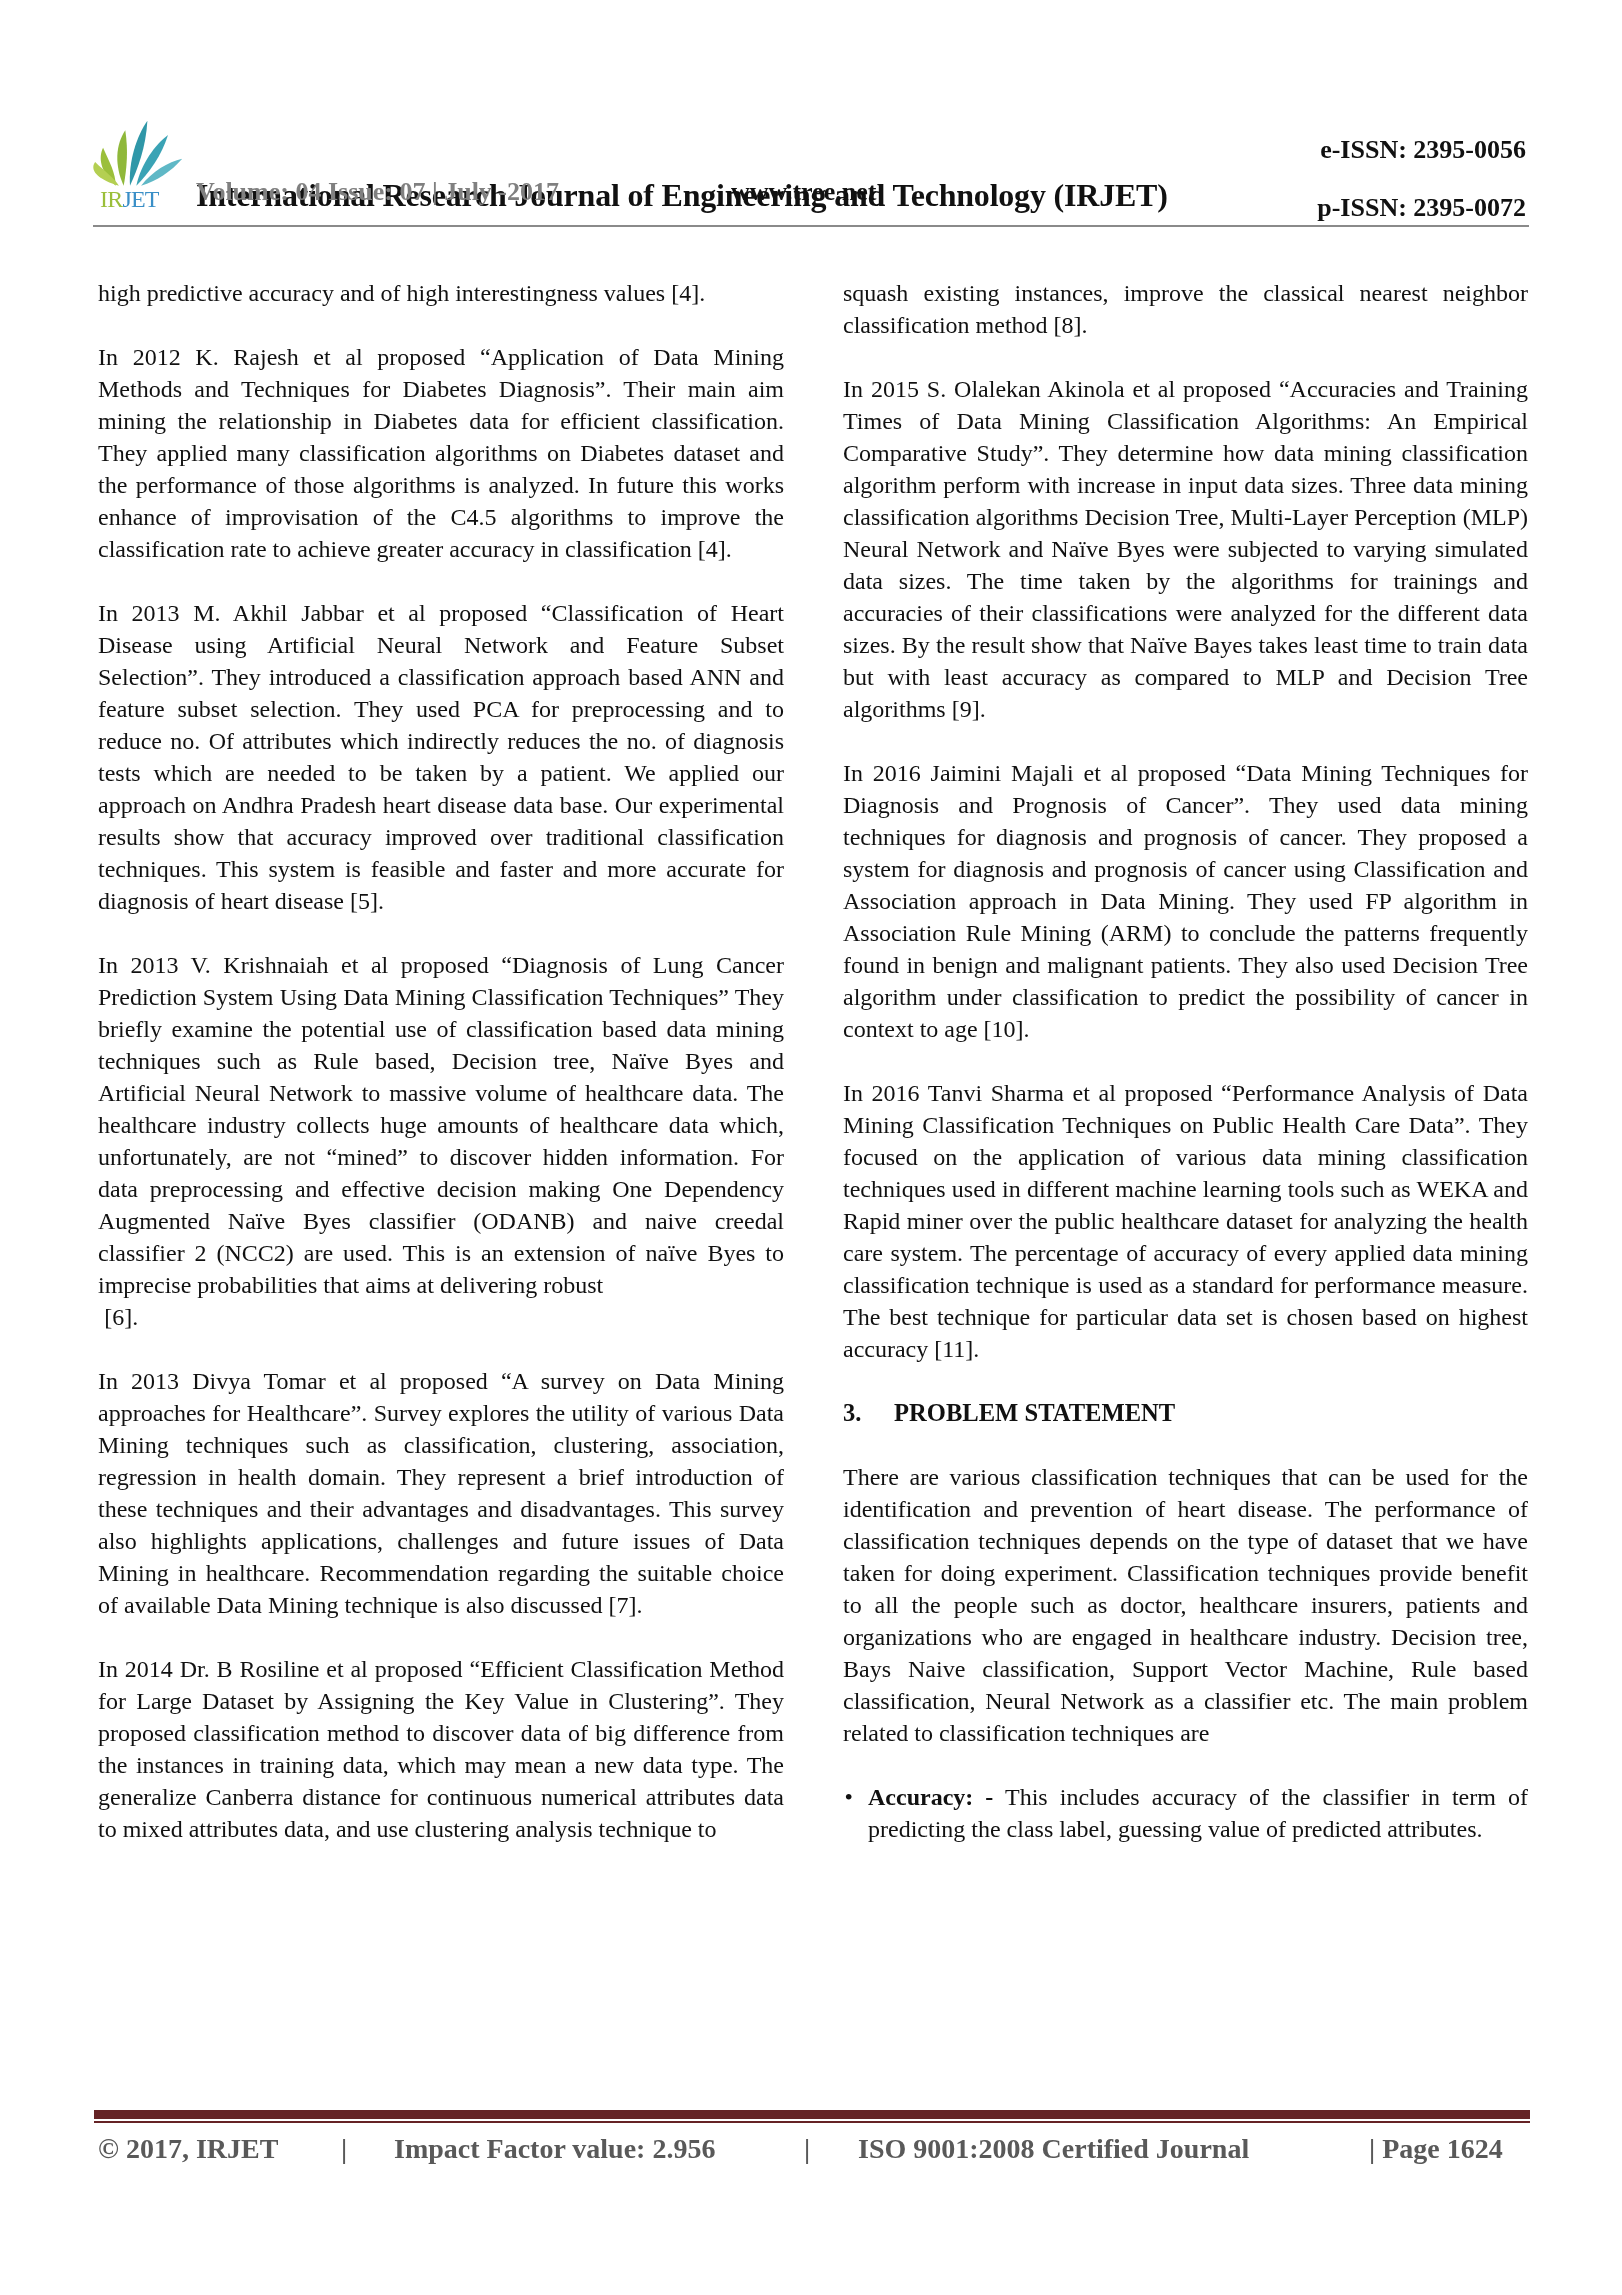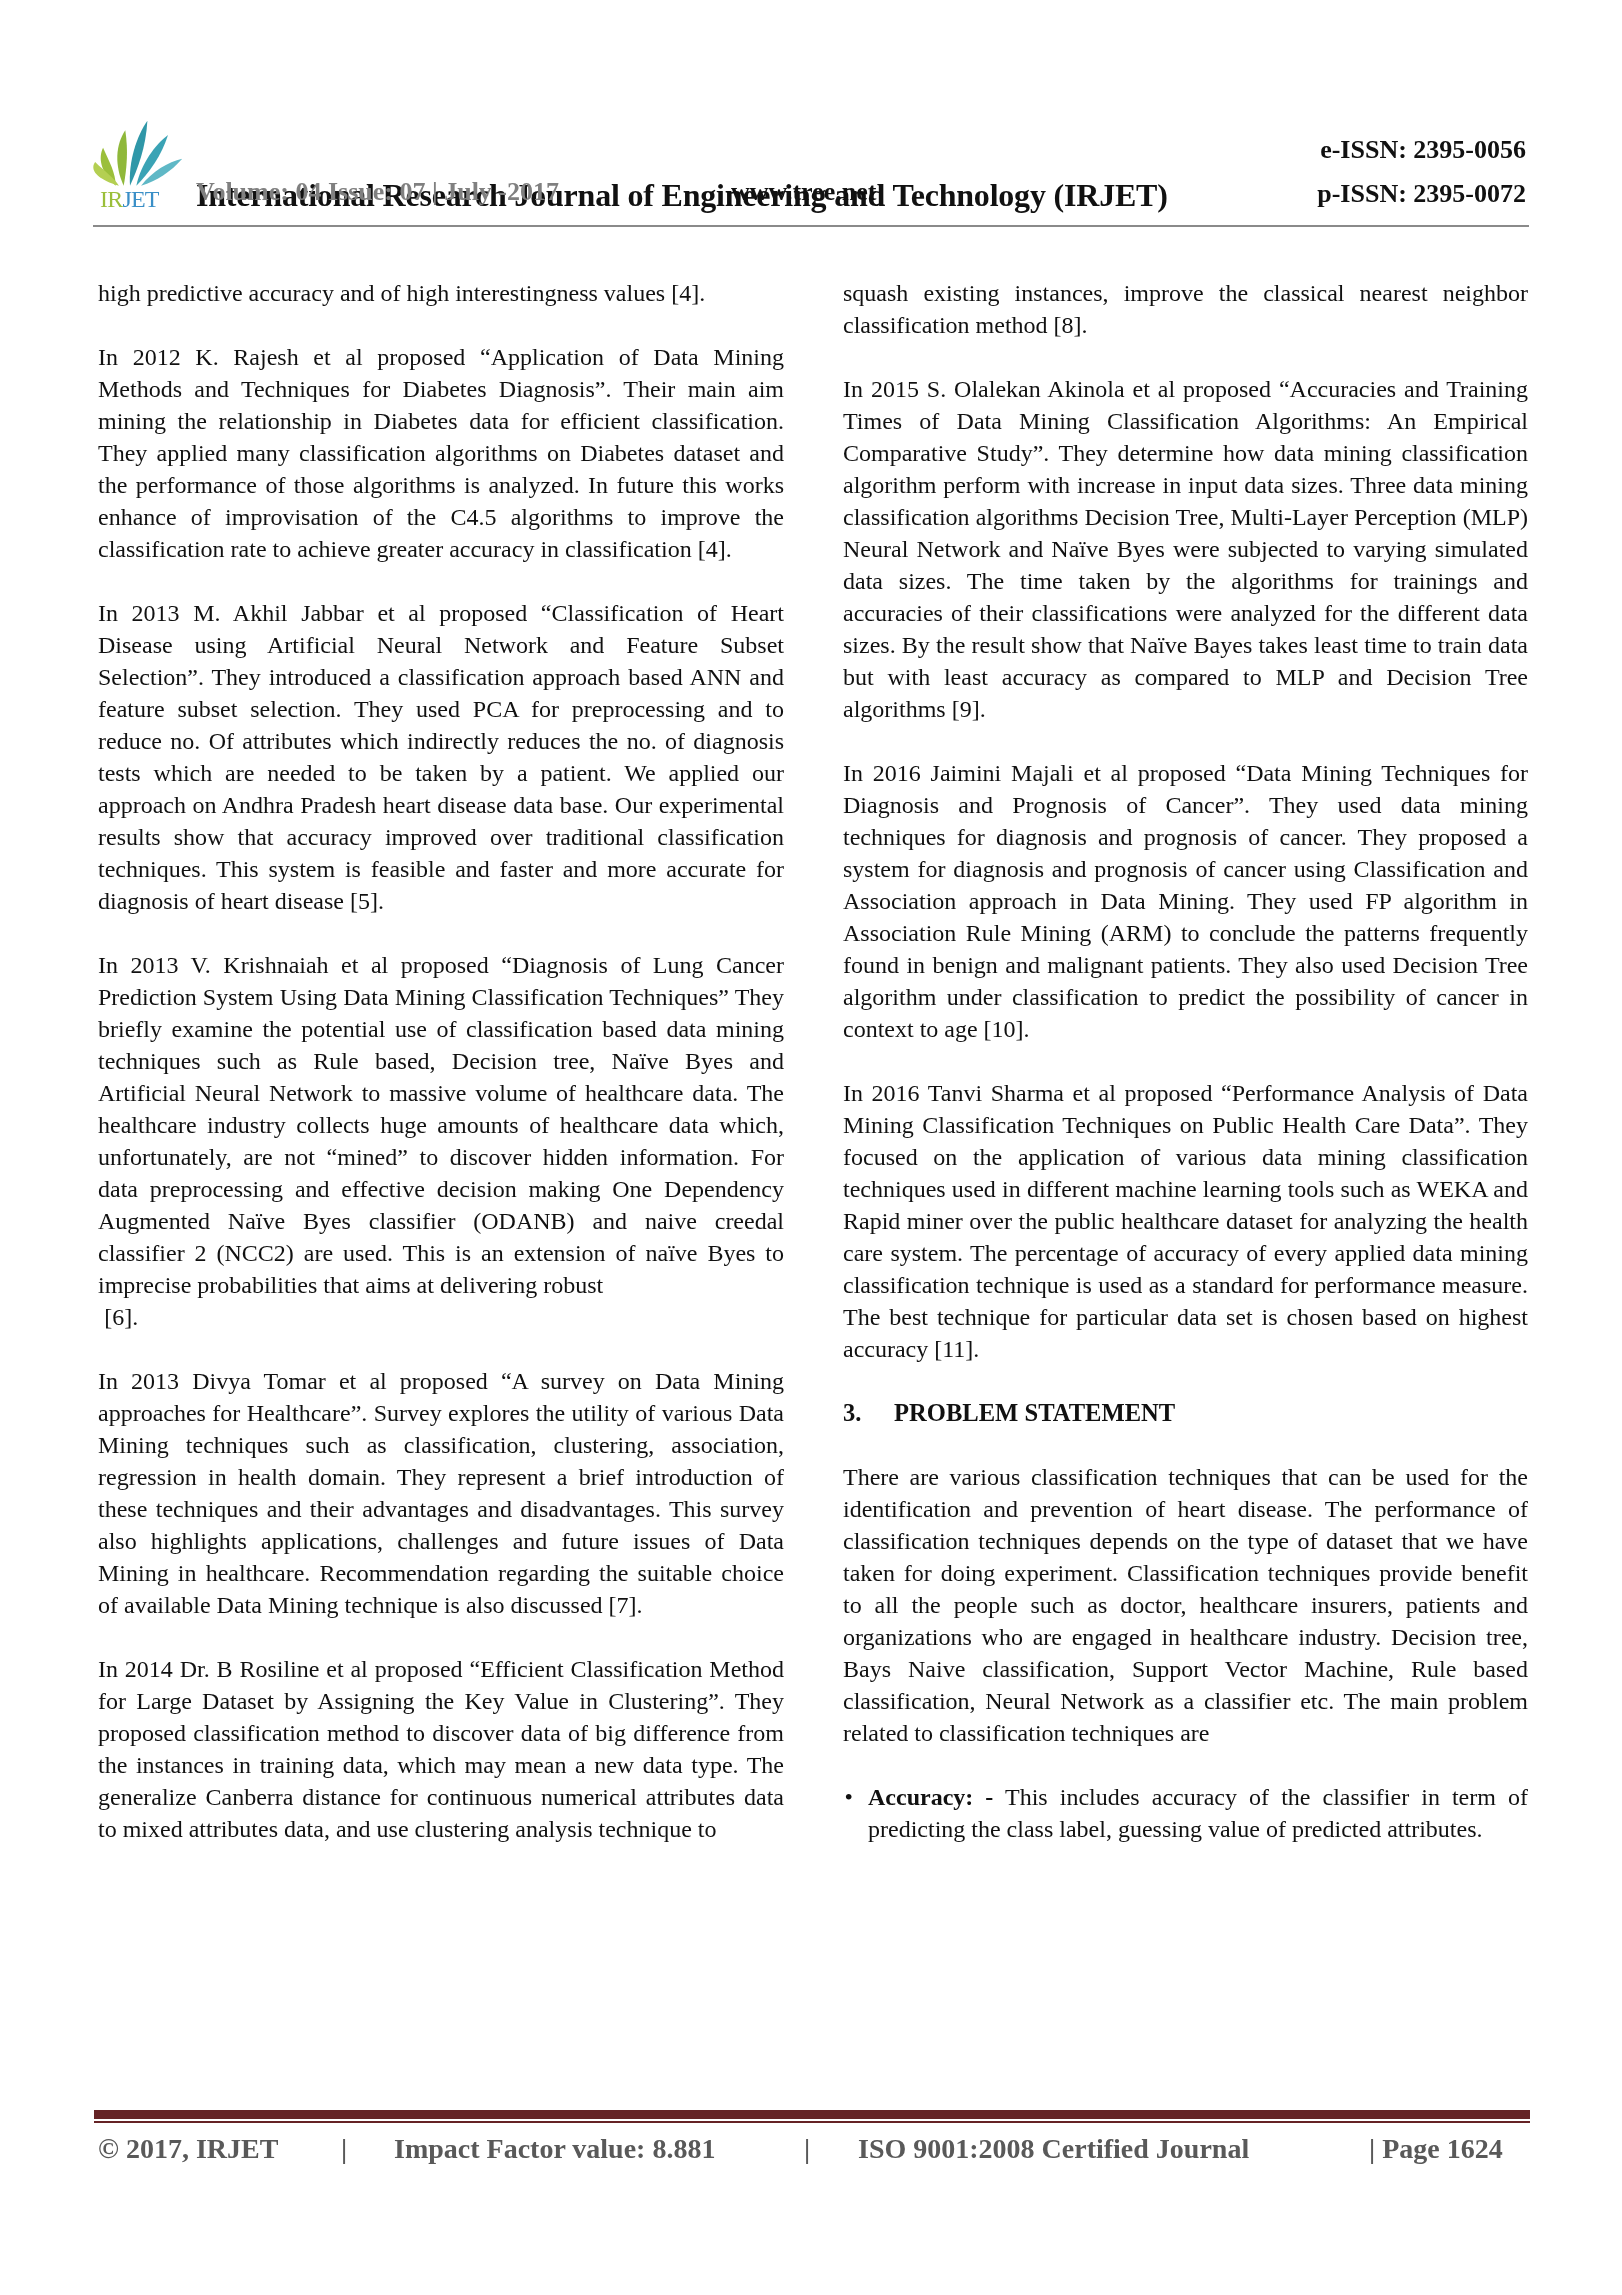--- a/index.html
+++ b/index.html
@@ -10,21 +10,21 @@
   .header { position: absolute; left: 0; top: 0; width: 1623px; height: 238px; }
   .logo { position: absolute; left: 92px; top: 116px; width: 95px; height: 97px; }
   .logo svg { width: 95px; height: 73px; display: block; }
   .logo-text { position: absolute; left: 8px; top: 70px; font-family: "Liberation Serif", serif; font-size: 24px; letter-spacing: -0.8px; line-height: 27px; }
   .logo-text .ir { color: #9bbf3a; }
   .logo-text .jet { color: #3a8fc7; }
   .journal-title { position: absolute; left: 196px; top: 129px; font-size: 32px; font-weight: bold; color: #111; white-space: nowrap; letter-spacing: -0.2px; margin-top: 48px; }
   .eissn { position: absolute; right: 97px; top: 135px; font-size: 26px; font-weight: bold; color: #111; white-space: nowrap; }
   .volume { position: absolute; left: 196px; top: 177px; font-size: 26px; font-weight: bold; color: #808080; white-space: nowrap; text-align: right; }
   .website { position: absolute; left: 731px; top: 177px; font-size: 26px; font-weight: bold; color: #111; white-space: nowrap; }
-  .pissn { position: absolute; right: 97px; top: 179px; font-size: 26px; font-weight: bold; color: #111; white-space: nowrap; }
+  .pissn { position: absolute; right: 97px; top: 193px; font-size: 26px; font-weight: bold; color: #111; white-space: nowrap; }
   .header-rule { position: absolute; left: 93px; top: 225px; width: 1436px; height: 2.4px; background: #8a8a8a; }
 
   
   .col { position: absolute; top: 277px; width: 691px; font-size: 24px; line-height: 32px; text-align: justify; }
   .col-left { left: 98px; width: 686px; }
   .col-right { left: 843px; width: 685px; }
   .para { margin-bottom: 32px; }
   .para .ref-line { display: block; text-align: left; padding-left: 6.3px; }
   .section-heading { font-weight: bold; font-size: 24.6px; margin-bottom: 32px; margin-top: 16px; }
   .section-heading .num { display: inline-block; width: 51px; }
@@ -95,18 +95,18 @@
       <span class="bullet-term">Accuracy: -</span><span> This includes accuracy of the classifier in term of predicting the class label, guessing value of predicted attributes.</span>
     </li>
   </ul>
 </div>
 
 <div class="footer-bar"></div>
 <div class="footer-thin"></div>
 <div class="footer">
   <span class="f-copy">© 2017, IRJET</span>
   <span class="f-sep1">|</span>
-  <span class="f-impact">Impact Factor value: 8.881</span>
+  <span class="f-impact">Impact Factor value: 2.956</span>
   <span class="f-sep2">|</span>
   <span class="f-iso">ISO 9001:2008 Certified Journal</span>
   <span class="f-page">| Page 1624</span>
 </div>
 
 
 </body></html>

